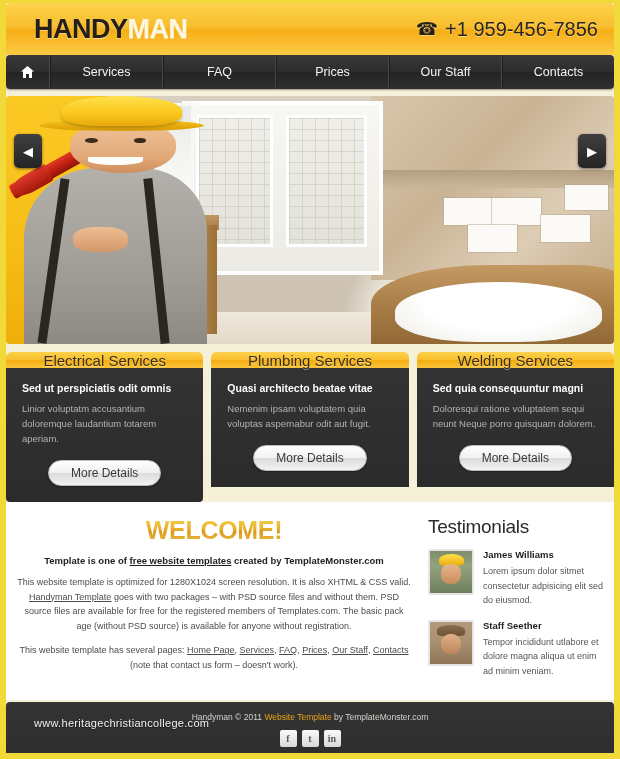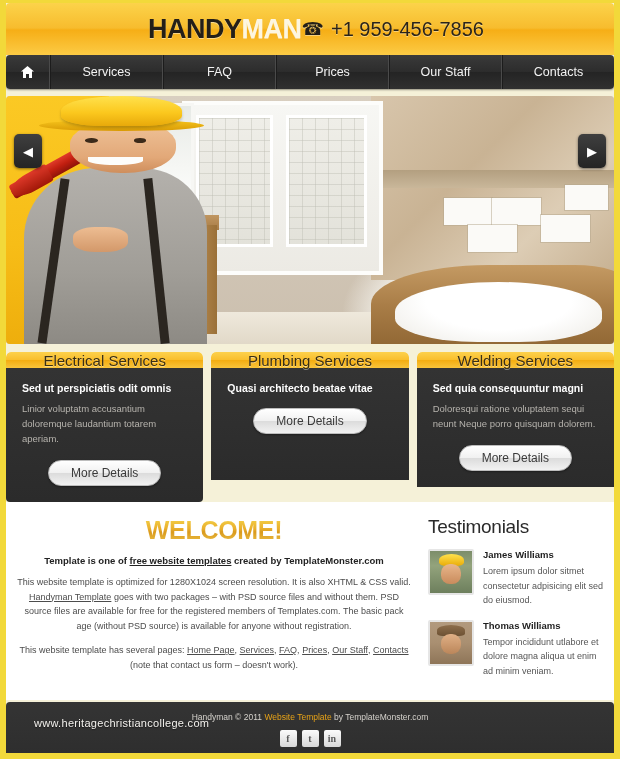--- a/index.html
+++ b/index.html
@@ -19,21 +19,21 @@
     border-bottom: 6px solid #f2d93a;
     overflow: hidden;
   }
   .inner { width: 608px; margin: 0 auto; position: relative; }
 
   
   .header {
     height: 52px;
     background: linear-gradient(to bottom, #fcd34a 0%, #f7bc2e 48%, #f6ae16 52%, #fccb45 100%);
     border-radius: 4px 4px 0 0;
-    display: flex; align-items: center; justify-content: center;
+    display: flex; align-items: center; justify-content: space-between;
     padding: 0 16px 0 28px;
     position: relative;
   }
   .logo {
     font-size: 27px; font-weight: bold; letter-spacing: -0.5px;
     text-shadow: 0 1px 0 rgba(255,255,255,.45);
   }
   .logo .a { color: #241f18; }
   .logo .b { color: #fdf6e0; }
   .phone {
@@ -438,20 +438,21 @@
           <div class="svc-text">Linior voluptatm accusantium doloremque laudantium totarem aperiam.</div>
           <div class="svc-btn-wrap">
             <div class="svc-btn">More Details</div>
           </div>
         </div>
       </div>
       <div class="svc">
         <div class="svc-head">Plumbing Services</div>
         <div class="svc-body">
           <div class="svc-title">Quasi architecto beatae vitae</div>
+          <div class="svc-text">Nemenim ipsam voluptatem quia voluptas aspernabur odit aut fugit.</div>
           <div class="svc-btn-wrap">
             <div class="svc-btn">More Details</div>
           </div>
         </div>
       </div>
       <div class="svc">
         <div class="svc-head">Welding Services</div>
         <div class="svc-body">
           <div class="svc-title">Sed quia consequuntur magni</div>
           <div class="svc-text">Doloresqui ratione voluptatem sequi neunt Neque porro quisquam dolorem.</div>
@@ -481,21 +482,21 @@
         <div class="testi">
           <div class="testi-photo photo-a"></div>
           <div>
             <div class="testi-name">James Williams</div>
             <div class="testi-text">Lorem ipsum dolor sitmet consectetur adpisicing elit sed do eiusmod.</div>
           </div>
         </div>
         <div class="testi">
           <div class="testi-photo photo-b"></div>
           <div>
-            <div class="testi-name">Thomas Williams</div>
+            <div class="testi-name">Staff Seether</div>
             <div class="testi-text">Tempor incididunt utlabore et dolore magna aliqua ut enim ad minim veniam.</div>
           </div>
         </div>
       </div>
     </div>
 
     <div class="footer">
       <div class="footer-copy">
         <span>Handyman © 2011 </span><a href="#">Website Template</a><span> by TemplateMonster.com</span>
       </div>

